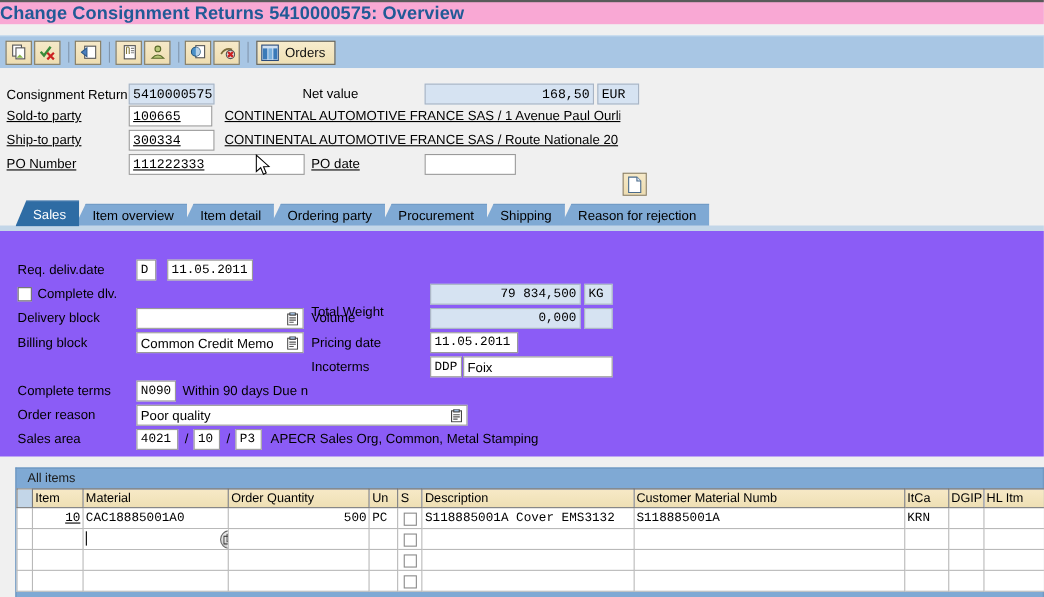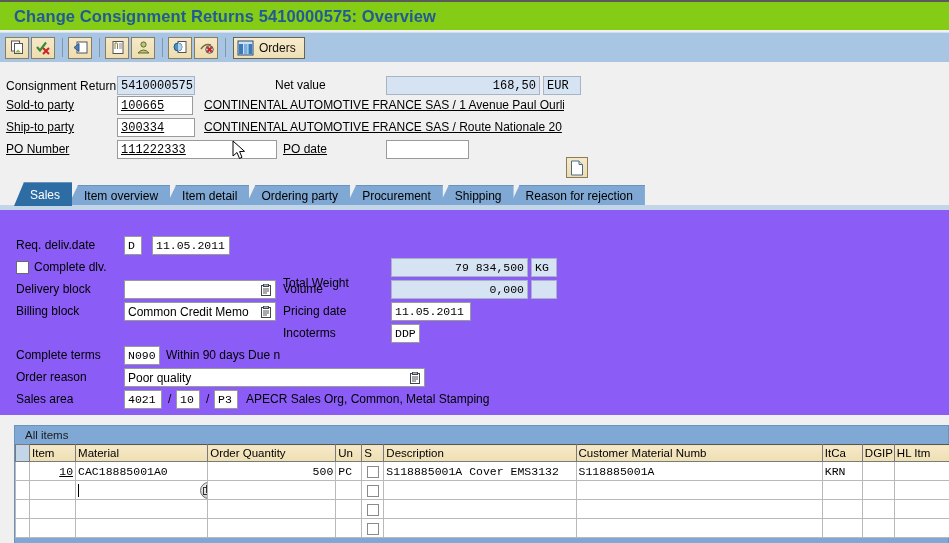--- a/index.html
+++ b/index.html
@@ -9,25 +9,24 @@
     overflow: hidden;
     background: #f0f0f0;
     font-family: "Liberation Sans", sans-serif;
     font-size: 12px;
     color: #000;
   }
   #app { position: relative; width: 949px; height: 543px; background: #f0f0f0; }
 
   
   .titlebar {
-    position: absolute; left: 0; top: 0; width: 949px; height: 30px;
-    background: #84cc16;
+    position: absolute; left: 0; top: 0; width: 949px; height: 22px;
+    background: #f9a8d4;
     border-top: 2px solid #5a5a5a;
     display: flex; align-items: center;
-    padding-left: 14px;
     overflow: hidden;
   }
   .titlebar .title {
     font-size: 16.5px; font-weight: bold; color: #215a96;
     white-space: nowrap; letter-spacing: .1px;
   }
 
   
   .toolbar {
     position: absolute; left: 0; top: 32px; width: 949px; height: 30px;
@@ -374,20 +373,23 @@
     </div>
 
     <span class="flabel" style="position:absolute; left:283px; top:94px;">Pricing date</span>
     <div class="finp" style="position:absolute; left:391px; top:92px; width:80px;">
       <span>11.05.2011</span>
     </div>
 
     <span class="flabel" style="position:absolute; left:283px; top:116px;">Incoterms</span>
     <div class="finp" style="position:absolute; left:391px; top:114px; width:29px;">
       <span>DDP</span>
+    </div>
+    <div class="finp sans" style="position:absolute; left:421px; top:114px; width:136px;">
+      <span>Foix</span>
     </div>
 
     <span class="flabel" style="position:absolute; left:16px; top:138px;">Complete terms</span>
     <div class="finp" style="position:absolute; left:124px; top:136px; width:36px;">
       <span>N090</span>
     </div>
     <span class="flabel" style="position:absolute; left:166px; top:138px;">Within 90 days Due n</span>
 
     <span class="flabel" style="position:absolute; left:16px; top:160px;">Order reason</span>
     <div class="finp sans" style="position:absolute; left:124px; top:158px; width:301px;">

